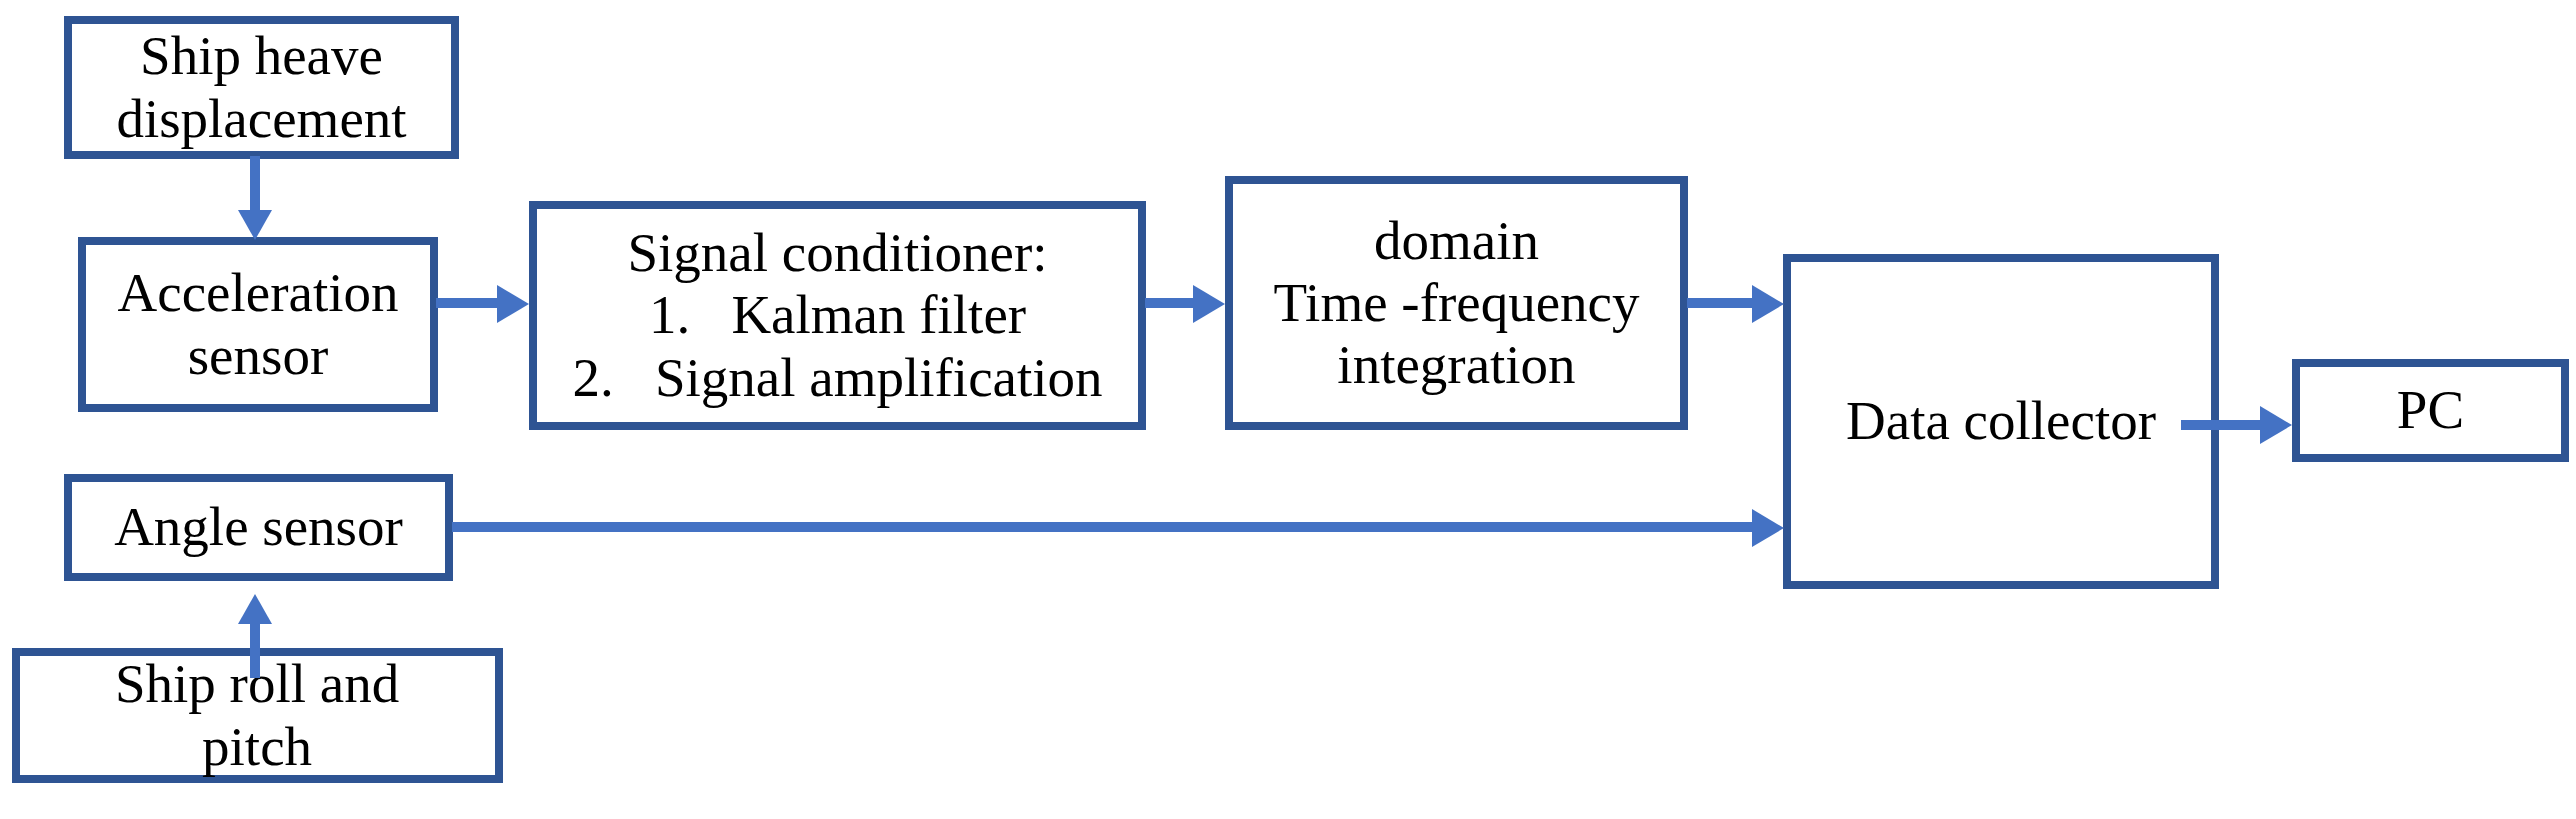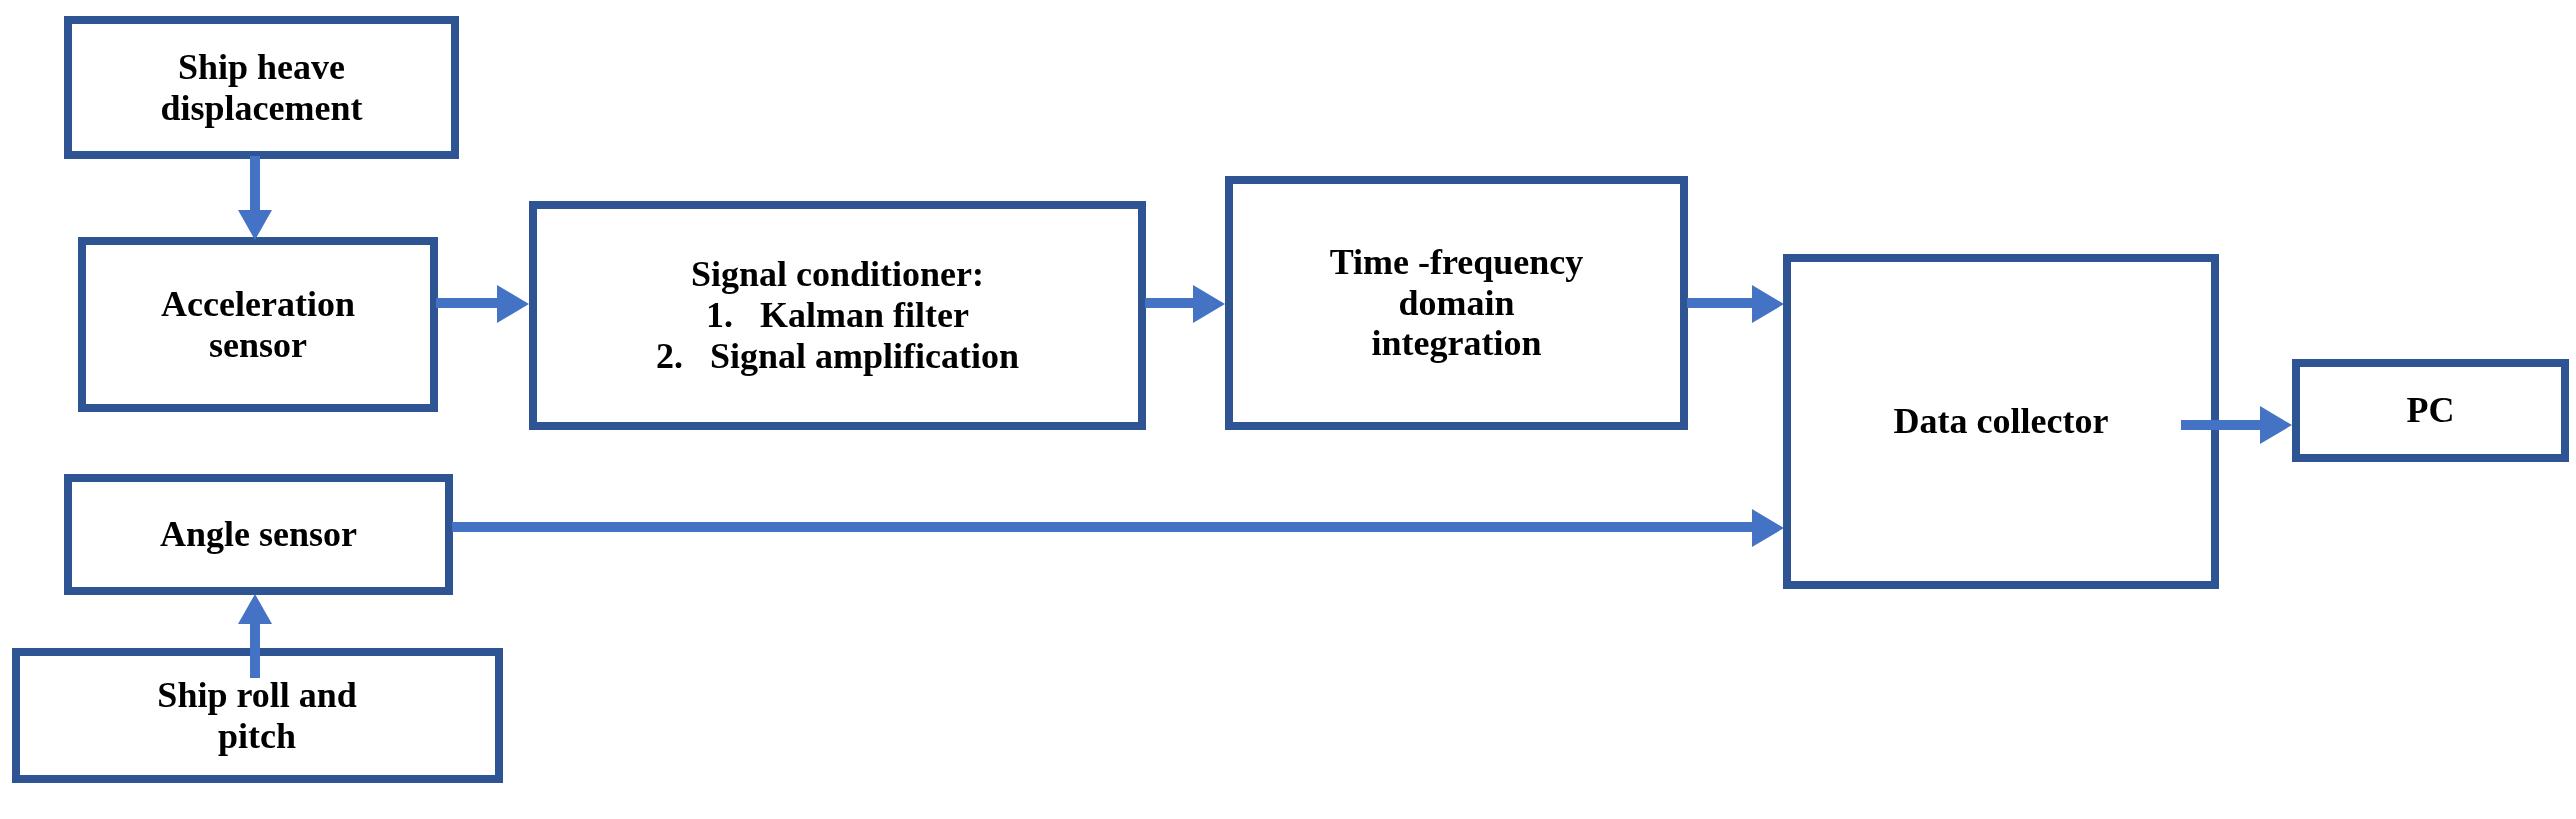--- a/index.html
+++ b/index.html
@@ -21,23 +21,23 @@
     box-sizing:border-box;
     border:8.7px solid var(--box-border);
     background:#ffffff;
     display:flex;
     flex-direction:column;
     align-items:center;
     justify-content:center;
     text-align:center;
   }
   .node .line{
-    font-weight:bold;
+    font-weight:normal;
     color:var(--text);
-    font-size:36px;
+    font-size:55px;
     line-height:1.13;
     white-space:pre;
     text-align:center;
   }
   .shaft-h{position:absolute;height:10px;background:var(--arrow);}
   .shaft-v{position:absolute;width:10px;background:var(--arrow);}
   .head-right{
     position:absolute;width:0;height:0;
     border-top:19px solid transparent;
     border-bottom:19px solid transparent;
@@ -71,34 +71,34 @@
     <div class="line">sensor</div>
   </div>
 
   <div class="node" style="left:529px;top:201px;width:617px;height:229px;">
     <div class="line">Signal conditioner:</div>
     <div class="line">1.   Kalman filter</div>
     <div class="line">2.   Signal amplification</div>
   </div>
 
   <div class="node" style="left:1225px;top:176px;width:463px;height:254px;">
+    <div class="line">domain</div>
     <div class="line">Time -frequency</div>
-    <div class="line">domain</div>
     <div class="line">integration</div>
   </div>
 
   <div class="node" style="left:1783px;top:254px;width:436px;height:335px;">
     <div class="line">Data collector</div>
   </div>
 
   <div class="node" style="left:2292px;top:359px;width:277px;height:103px;">
     <div class="line">PC</div>
   </div>
 
-  <div class="node" style="left:64px;top:474px;width:389px;height:121px;">
+  <div class="node" style="left:64px;top:474px;width:389px;height:107px;">
     <div class="line">Angle sensor</div>
   </div>
 
   <div class="node" style="left:11.6px;top:648px;width:491px;height:135px;">
     <div class="line">Ship roll and</div>
     <div class="line">pitch</div>
   </div>
 
   <div>
     <div class="shaft-v" style="left:250px;top:156px;height:55px;"></div>

